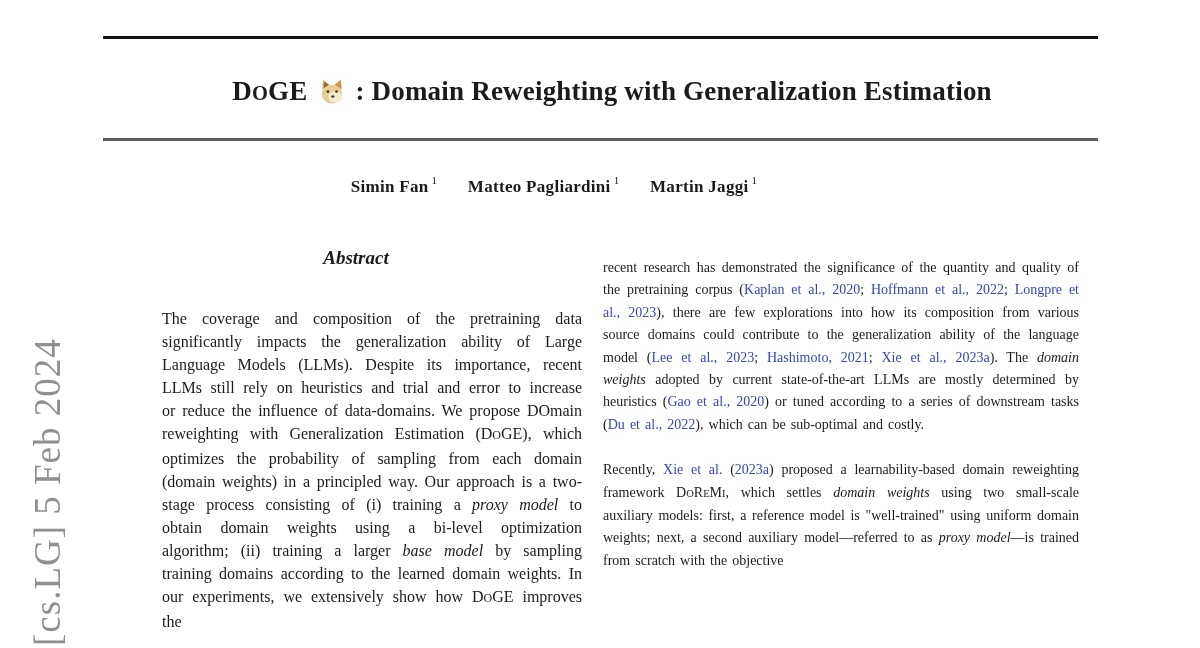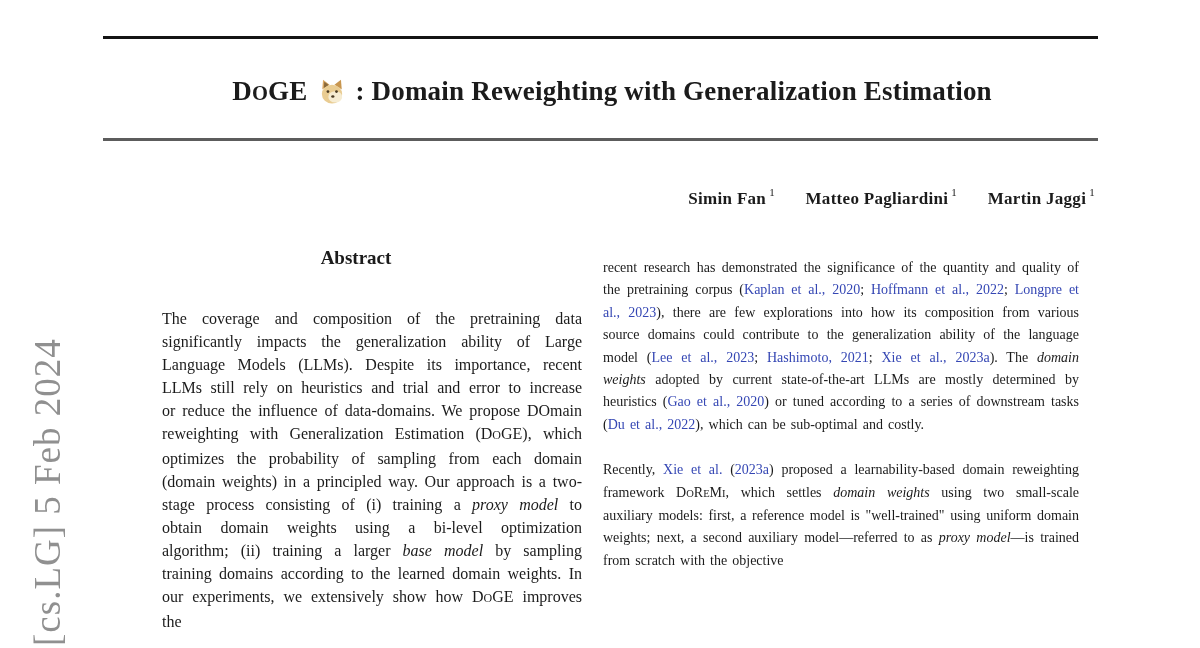--- a/index.html
+++ b/index.html
@@ -13,27 +13,27 @@
   .rule-top   { top: 36px;  height: 2.5px; background: var(--rule-top, #141414); }
   .rule-title { top: 138px; height: 2.5px; background: var(--rule-title, #5c5c5c); }
   .title {
     position: absolute; top: 76px; left: 12px; width: 1200px; margin: 0;
     text-align: center; font-size: 27px; font-weight: 700; letter-spacing: 0.2px;
   }
   .title .seg-sc { font-size: 0.76em; }
   .doge-icon { vertical-align: -5px; margin: 0 3px 0 5px; }
   .authors {
     position: absolute; top: 175px; left: 0; width: 1108px;
-    text-align: right; font-size: 17px; font-weight: 700; letter-spacing: 0.3px; margin-top: 12px;
+    text-align: center; font-size: 17px; font-weight: 700; letter-spacing: 0.3px;
   }
   .author { margin: 0 13px; }
   .author sup { font-size: 11px; font-weight: 400; margin-left: 3px; position: relative; top: -1px; }
   .abstract-heading {
     position: absolute; top: 247px; left: 146px; width: 420px; margin: 0;
-    text-align: center; font-size: 19px; font-weight: 700;
+    text-align: center; font-size: 19px; font-weight: 700; font-style: italic;
   }
   .abstract-body {
     position: absolute; top: 291px; left: 146px; width: 420px; margin: 16px;
     font-size: 16px; line-height: 23px; text-align: justify; word-spacing: 2.6px;
   }
   .intro-col {
     position: absolute; top: 257px; left: 603px; width: 476px;
     font-size: 14px; line-height: 22.4px; text-align: justify;
   }
   .intro-col p { margin: 0 0 23px 0; word-spacing: 1.6px; }

